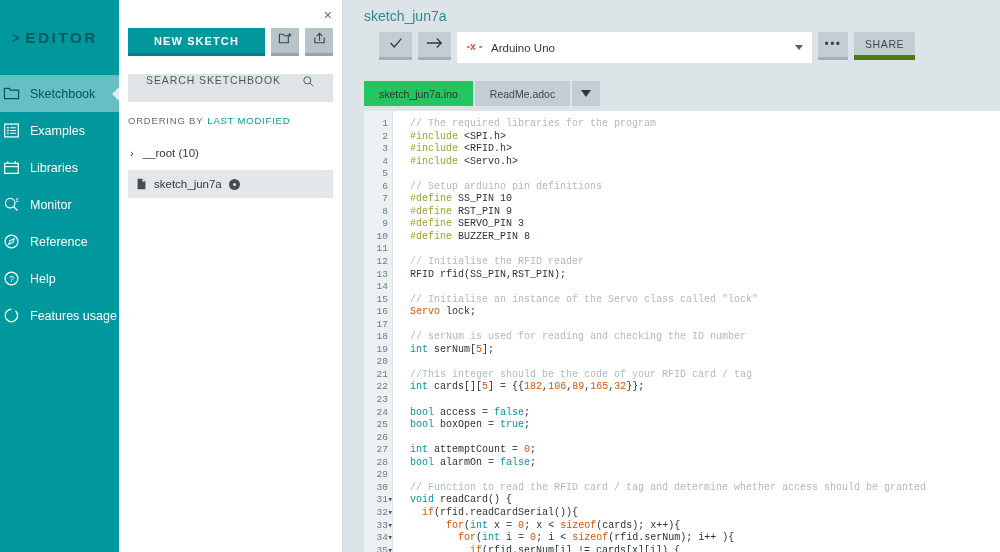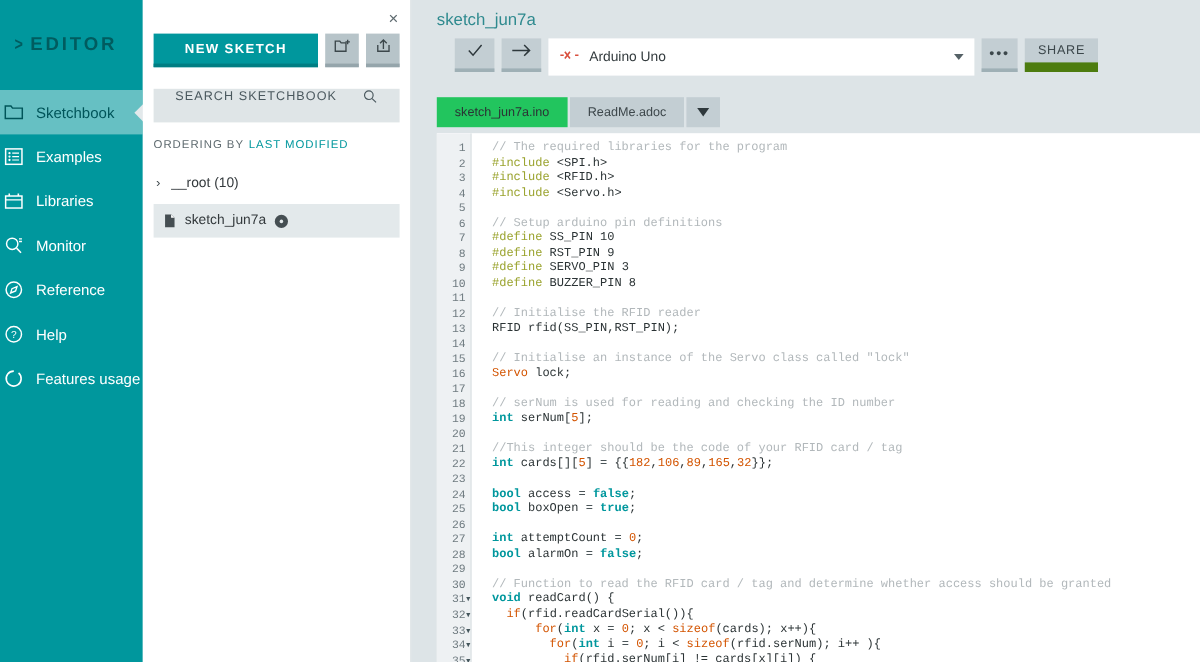--- a/index.html
+++ b/index.html
@@ -165,21 +165,21 @@
   }
   .tb-dots {
     width: 30px; height: 28px;
     background: #c3ced3; border-bottom: 3px solid #9fb0b6;
     display: flex; align-items: center; justify-content: center;
     letter-spacing: 1.5px; color: #3c474b; font-size: 12px; line-height: 0.4;
     cursor: pointer;
   }
   .tb-share {
     height: 28px; padding: 0 11px;
-    background: #c3ced3; border-bottom: 8px solid #4d7c0f;
+    background: #c3ced3; border-bottom: 5px solid #4d7c0f;
     display: flex; align-items: center; justify-content: center;
     font-size: 10.5px; color: #3c474b; letter-spacing: 0.6px;
     cursor: pointer;
   }
 
   
   .tabs {
     margin: 18px 0 0 21px;
     display: flex; align-items: flex-end; gap: 2px;
   }
@@ -231,21 +231,21 @@
   .code {
     flex: 1 1 auto; padding-top: 7px; padding-left: 17px;
     font-family: "Liberation Mono", monospace;
     font-size: 10px;
     white-space: pre;
     overflow: hidden;
   }
   .code .cl { height: 12.55px; line-height: 12.55px; }
   .cm { color: #b2b8bb; }
   .pp { color: #9aa32e; }
-  .kw { color: #00979d; font-weight: bold; }
+  .kw { color: #00979d; }
   .ty { color: #d35400; }
   .fn { color: #d35400; }
   .op { color: #4b5558; }
   .tx { color: #2b3335; margin-top: 12px; }
 </style>
 </head>
 <body>
 
 <div id="app">
 

